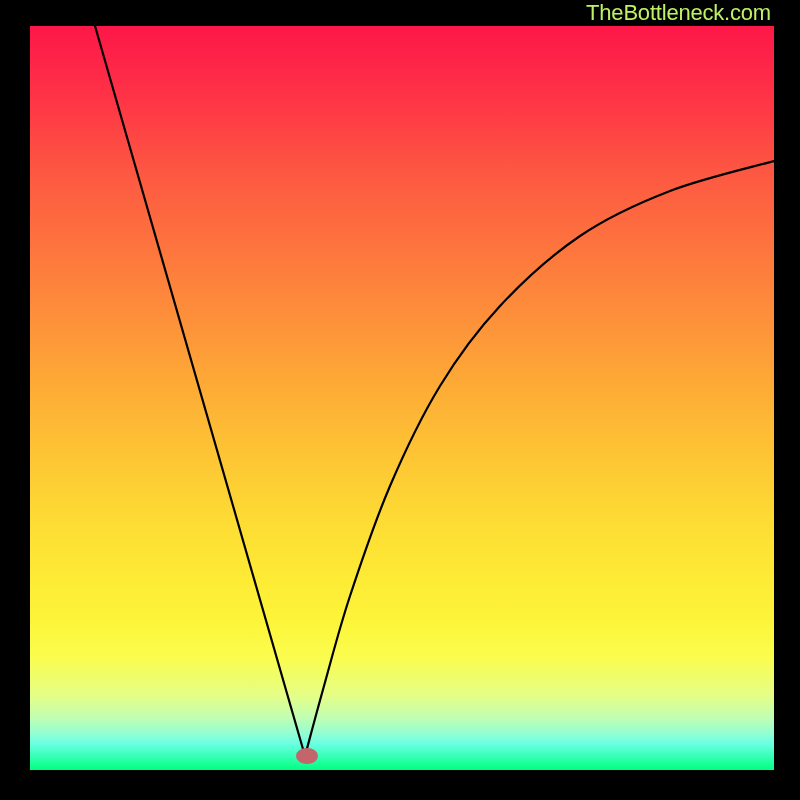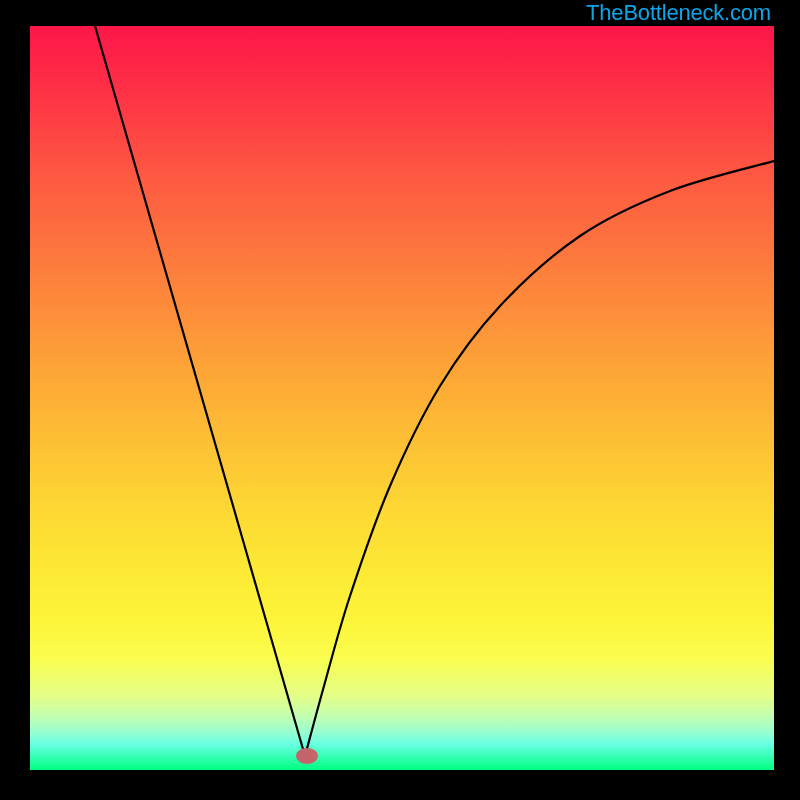--- a/index.html
+++ b/index.html
@@ -67,21 +67,21 @@
     background: #c4656c;
     border-radius: 50%;
   }
   .watermark {
     position: absolute;
     top: 0px;
     right: 29px;
     font-family: Arial, "Helvetica Neue", Helvetica, sans-serif;
     font-size: 22px;
     font-weight: 500;
-    color: #0ea5e9;
+    color: #bef264;
     letter-spacing: -0.2px;
   }
 </style>
 </head>
 <body>
 
 <div class="frame">
   <div class="watermark">TheBottleneck.com</div>
   <div class="plot">
     <div class="gradient-bg"></div>

